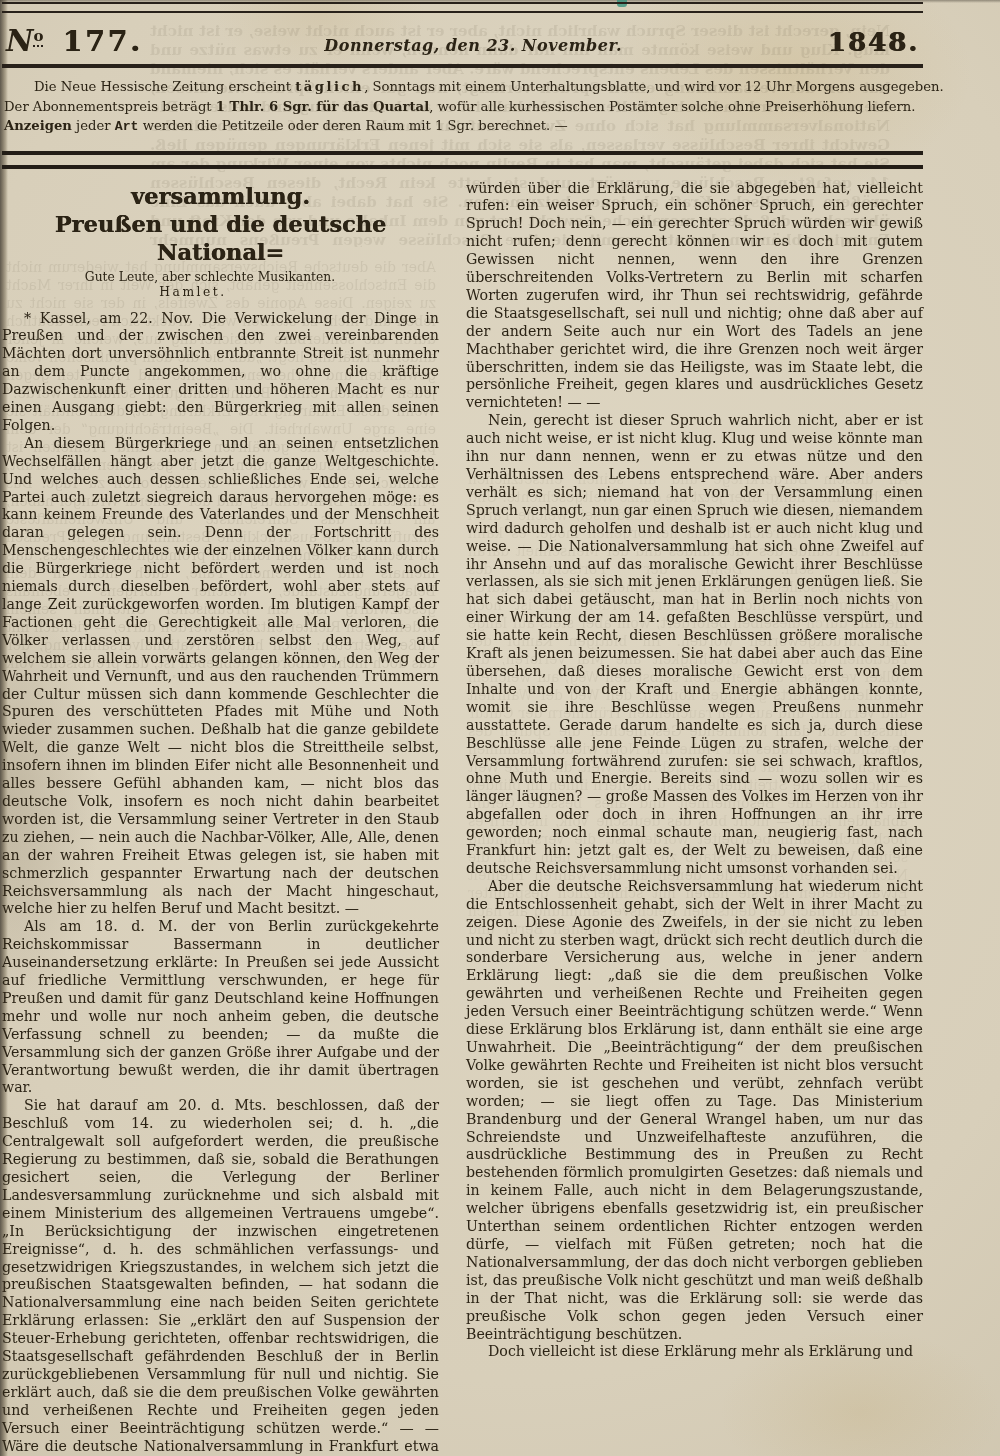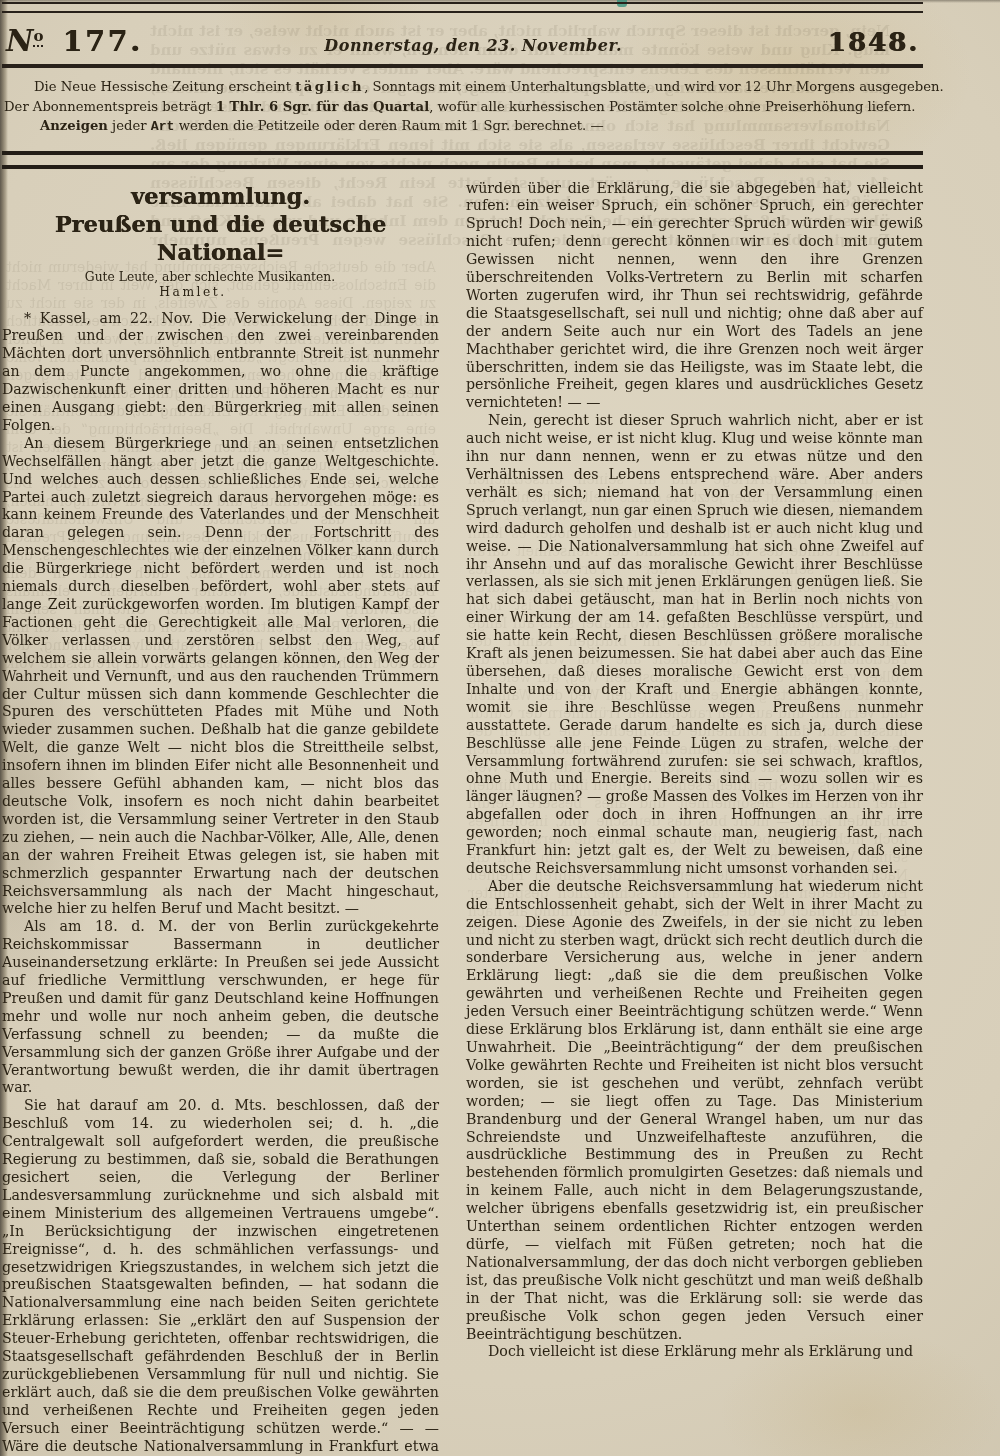--- a/index.html
+++ b/index.html
@@ -89,21 +89,21 @@
         </span>
         <span class="date-center">Donnerstag, den 23. November.</span>
         <span class="year">1848.</span>
       </div>
 
       <div class="rule-single"></div>
 
       <div class="notice">
         <div class="ln"><span>Die Neue Hessische Zeitung erscheint </span><span data-sp="1" style="font-weight: bold;">täglich</span><span>, Sonntags mit einem Unterhaltungsblatte, und wird vor 12 Uhr Morgens ausgegeben.</span></div>
         <div class="ln"><span>Der Abonnementspreis beträgt </span><span style="font-weight: bold;">1 Thlr. 6 Sgr. für das Quartal</span><span>, wofür alle kurhessischen Postämter solche ohne Preiserhöhung liefern.</span></div>
-        <div class="ln"><span style="font-weight: bold; margin-left: 36px;">Anzeigen</span><span> jeder </span><span style="font-weight: bold; font-family: Liberation Mono, monospace;">Art</span><span> werden die Petitzeile oder deren Raum mit 1 Sgr. berechnet. —</span></div>
+        <div class="ln"><span style="font-weight: bold;">Anzeigen</span><span> jeder </span><span style="font-weight: bold; font-family: Liberation Mono, monospace;">Art</span><span> werden die Petitzeile oder deren Raum mit 1 Sgr. berechnet. —</span></div>
       </div>
 
       <div class="rule-heavy"></div>
     </header>
 
     <main class="columns">
 
       <div class="col col-left">
         <div class="headline">
           <div>versammlung.</div>

